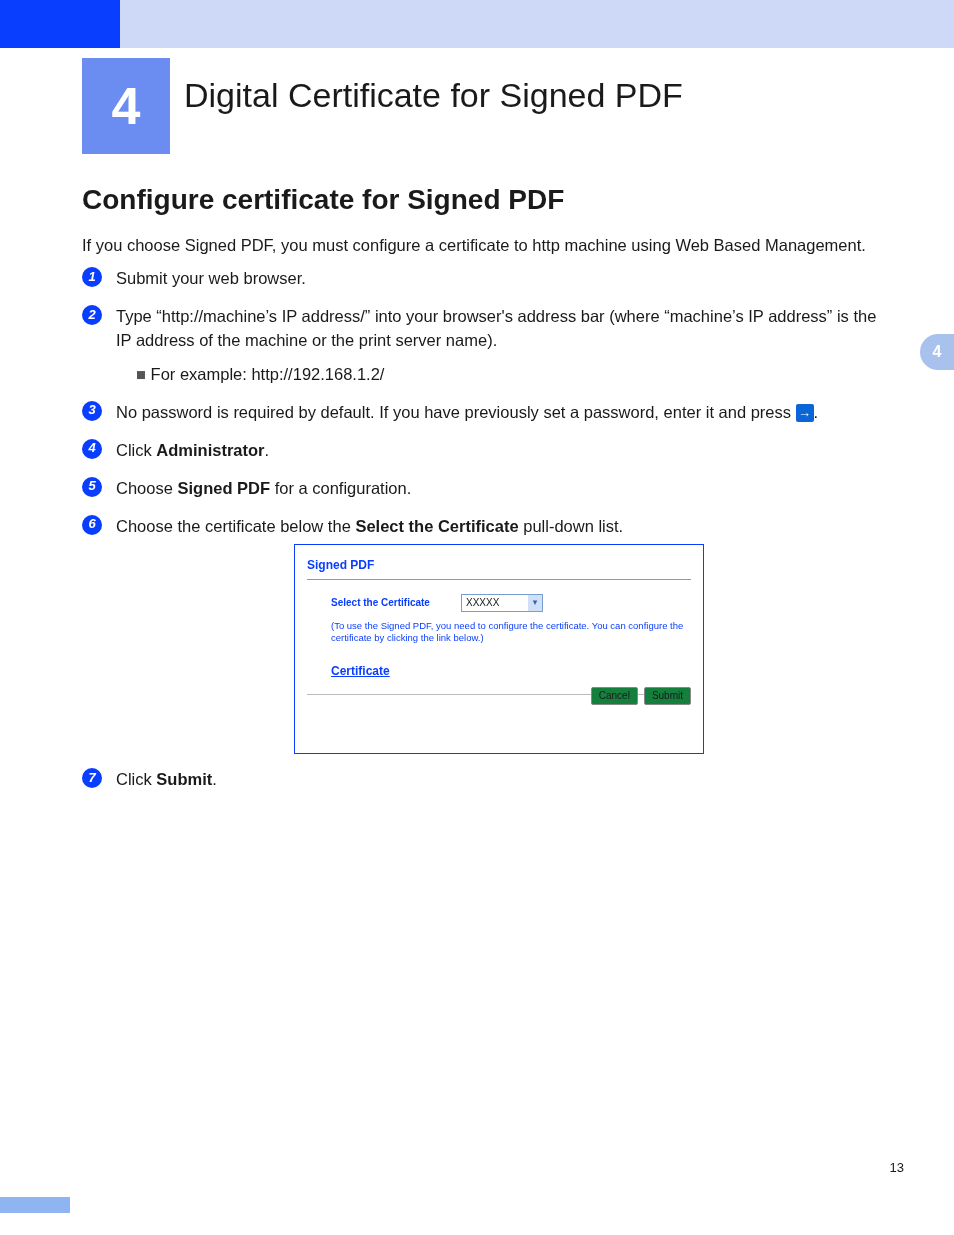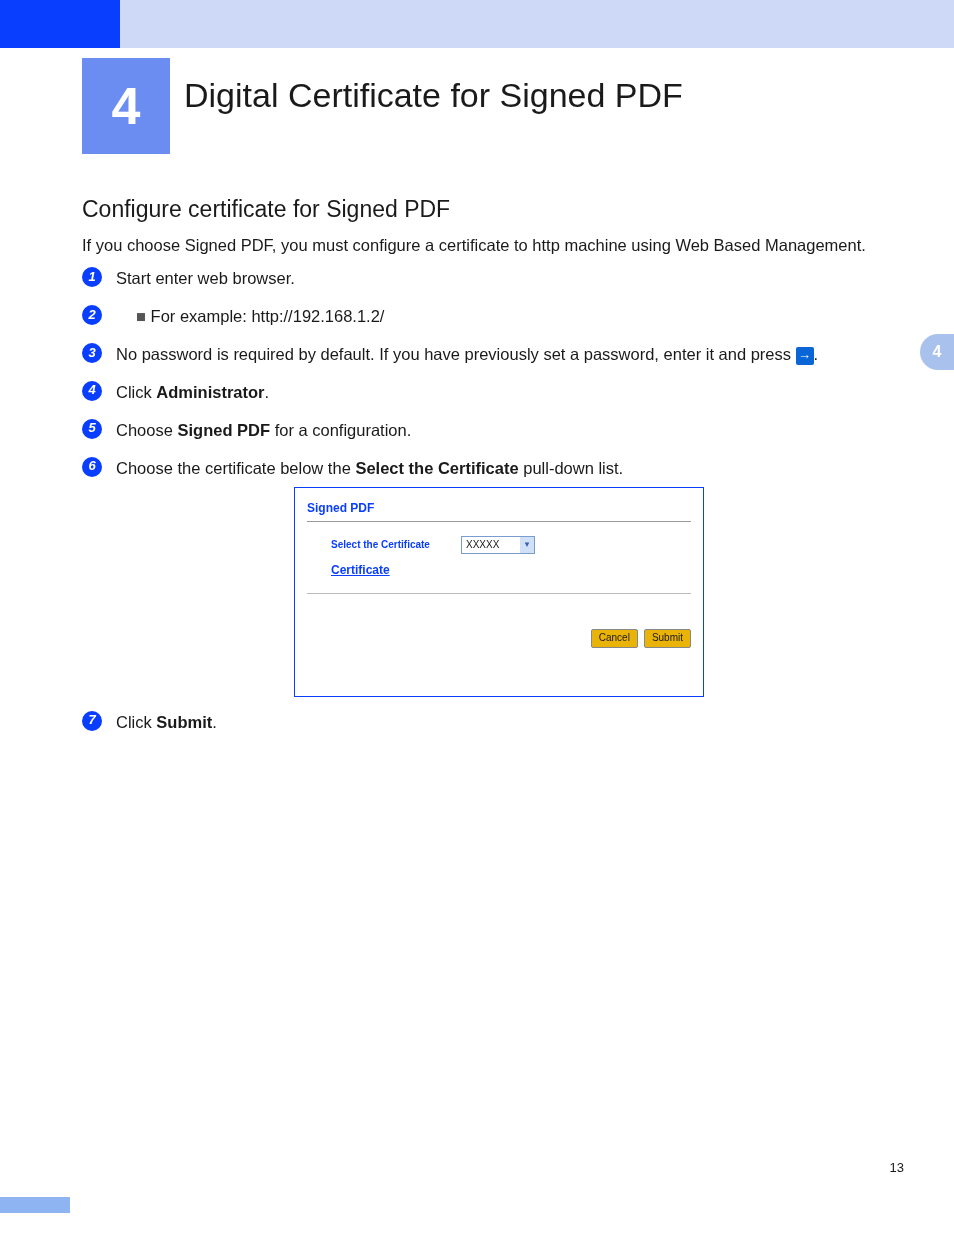--- a/index.html
+++ b/index.html
@@ -16,22 +16,22 @@
   .chapter-block {
     position: absolute; top: 58px; left: 82px; width: 88px; height: 96px;
     background: #6b8cf0; color: #fff; display: flex; align-items: center; justify-content: center;
     font-size: 52px; font-weight: bold;
   }
   .chapter-title {
     position: absolute; top: 76px; left: 184px;
     font-size: 34px; font-weight: normal; color: #1a1a1a;
   }
   .section-title {
-    position: absolute; top: 196px; left: 82px;
-    font-size: 23px; font-weight: normal;
+    position: absolute; top: 184px; left: 82px;
+    font-size: 28px; font-weight: bold;
   }
   .body {
     position: absolute; top: 234px; left: 82px; width: 800px;
     font-size: 16.5px; line-height: 1.4;
   }
   .body p { margin-bottom: 10px; }
   .steps { list-style: none; margin-top: 10px; }
   .steps li {
     position: relative; padding-left: 34px; margin-bottom: 14px;
     font-size: 16.5px; line-height: 1.45;
@@ -63,36 +63,36 @@
     width: 410px; border: 1px solid #0a3eff; padding: 12px 12px 40px 12px;
     font-size: 11px; position: relative; min-height: 210px;
   }
   .panel-title {
     color: #0a3eff; font-weight: bold; font-size: 12px;
     border-bottom: 1px solid #999; padding-bottom: 4px; margin-bottom: 14px;
   }
   .panel-row { display: flex; align-items: center; margin: 0 0 8px 24px; }
   .panel-label { color: #0a3eff; font-weight: bold; font-size: 10px; width: 130px; }
   .panel-select {
-    border: 1px solid #7a9ccf; height: 18px; width: 74px;
+    border: 1px solid #7a9ccf; height: 18px; width: 82px;
     display: inline-flex; align-items: center; padding: 0 4px;
     font-size: 10px; position: relative; background: #fff;
   }
   .panel-select .chev {
     position: absolute; right: 0; top: 0; bottom: 0; width: 14px;
     background: #cfe0f7; display: flex; align-items: center; justify-content: center;
     color: #3a5fb5; font-size: 9px;
   }
   .panel-note { color: #0a3eff; font-size: 9.5px; margin: 0 0 18px 24px; line-height: 1.3; }
   .panel-link { color: #0a3eff; text-decoration: underline; font-weight: bold; font-size: 12px; margin-left: 24px; }
   .panel-divider { border-top: 1px solid #bbb; margin: 14px 0 8px 0; }
   .panel-buttons { position: absolute; right: 12px; bottom: 48px; display: flex; gap: 6px; }
   .panel-buttons .btn {
     border: 1px solid #888; padding: 1px 7px; font-size: 10px;
-    background: #eab308; border-radius: 2px; cursor: pointer;
+    background: #15803d; border-radius: 2px; cursor: pointer;
   }
   .page-number {
     position: absolute; right: 50px; bottom: 60px;
     font-size: 13px; font-weight: normal;
   }
   .footer-bar {
     position: absolute; left: 0; bottom: 22px;
     width: 70px; height: 16px; background: #8fb4f2;
   }
 </style>
@@ -108,24 +108,25 @@
 <h1 class="chapter-title">Digital Certificate for Signed PDF</h1>
 
 <h2 class="section-title">Configure certificate for Signed PDF</h2>
 
 <div class="body">
   <p>If you choose Signed PDF, you must configure a certificate to http machine using Web Based Management.</p>
 
   <ol class="steps">
     <li>
       <span class="num">1</span>
-      <span>Start enter web browser.</span>
+      <span>Submit your web browser.</span>
     </li>
     <li>
       <span class="num">2</span>
+      <span>Type “http://machine’s IP address/” into your browser's address bar (where “machine’s IP address” is the IP address of the machine or the print server name).</span>
       <div class="sub-bullet">For example: http://192.168.1.2/</div>
     </li>
     <li>
       <span class="num">3</span>
       <span>No password is required by default. If you have previously set a password, enter it and press </span><span class="arrow-btn">→</span>.
     </li>
     <li>
       <span class="num">4</span>
       <span>Click </span><span class="bold">Administrator</span>.
     </li>
@@ -140,20 +141,21 @@
       <div class="panel-wrap">
         <div class="panel">
           <div class="panel-title">Signed PDF</div>
           <div class="panel-row">
             <span class="panel-label">Select the Certificate</span>
             <span class="panel-select">
               <span>XXXXX</span>
               <span class="chev">▾</span>
             </span>
           </div>
+          <div class="panel-note">(To use the Signed PDF, you need to configure the certificate. You can configure the certificate by clicking the link below.)</div>
           <a class="panel-link">Certificate</a>
           <div class="panel-divider"></div>
           <div class="panel-buttons">
             <span class="btn">Cancel</span>
             <span class="btn">Submit</span>
           </div>
         </div>
       </div>
     </li>
     <li>

